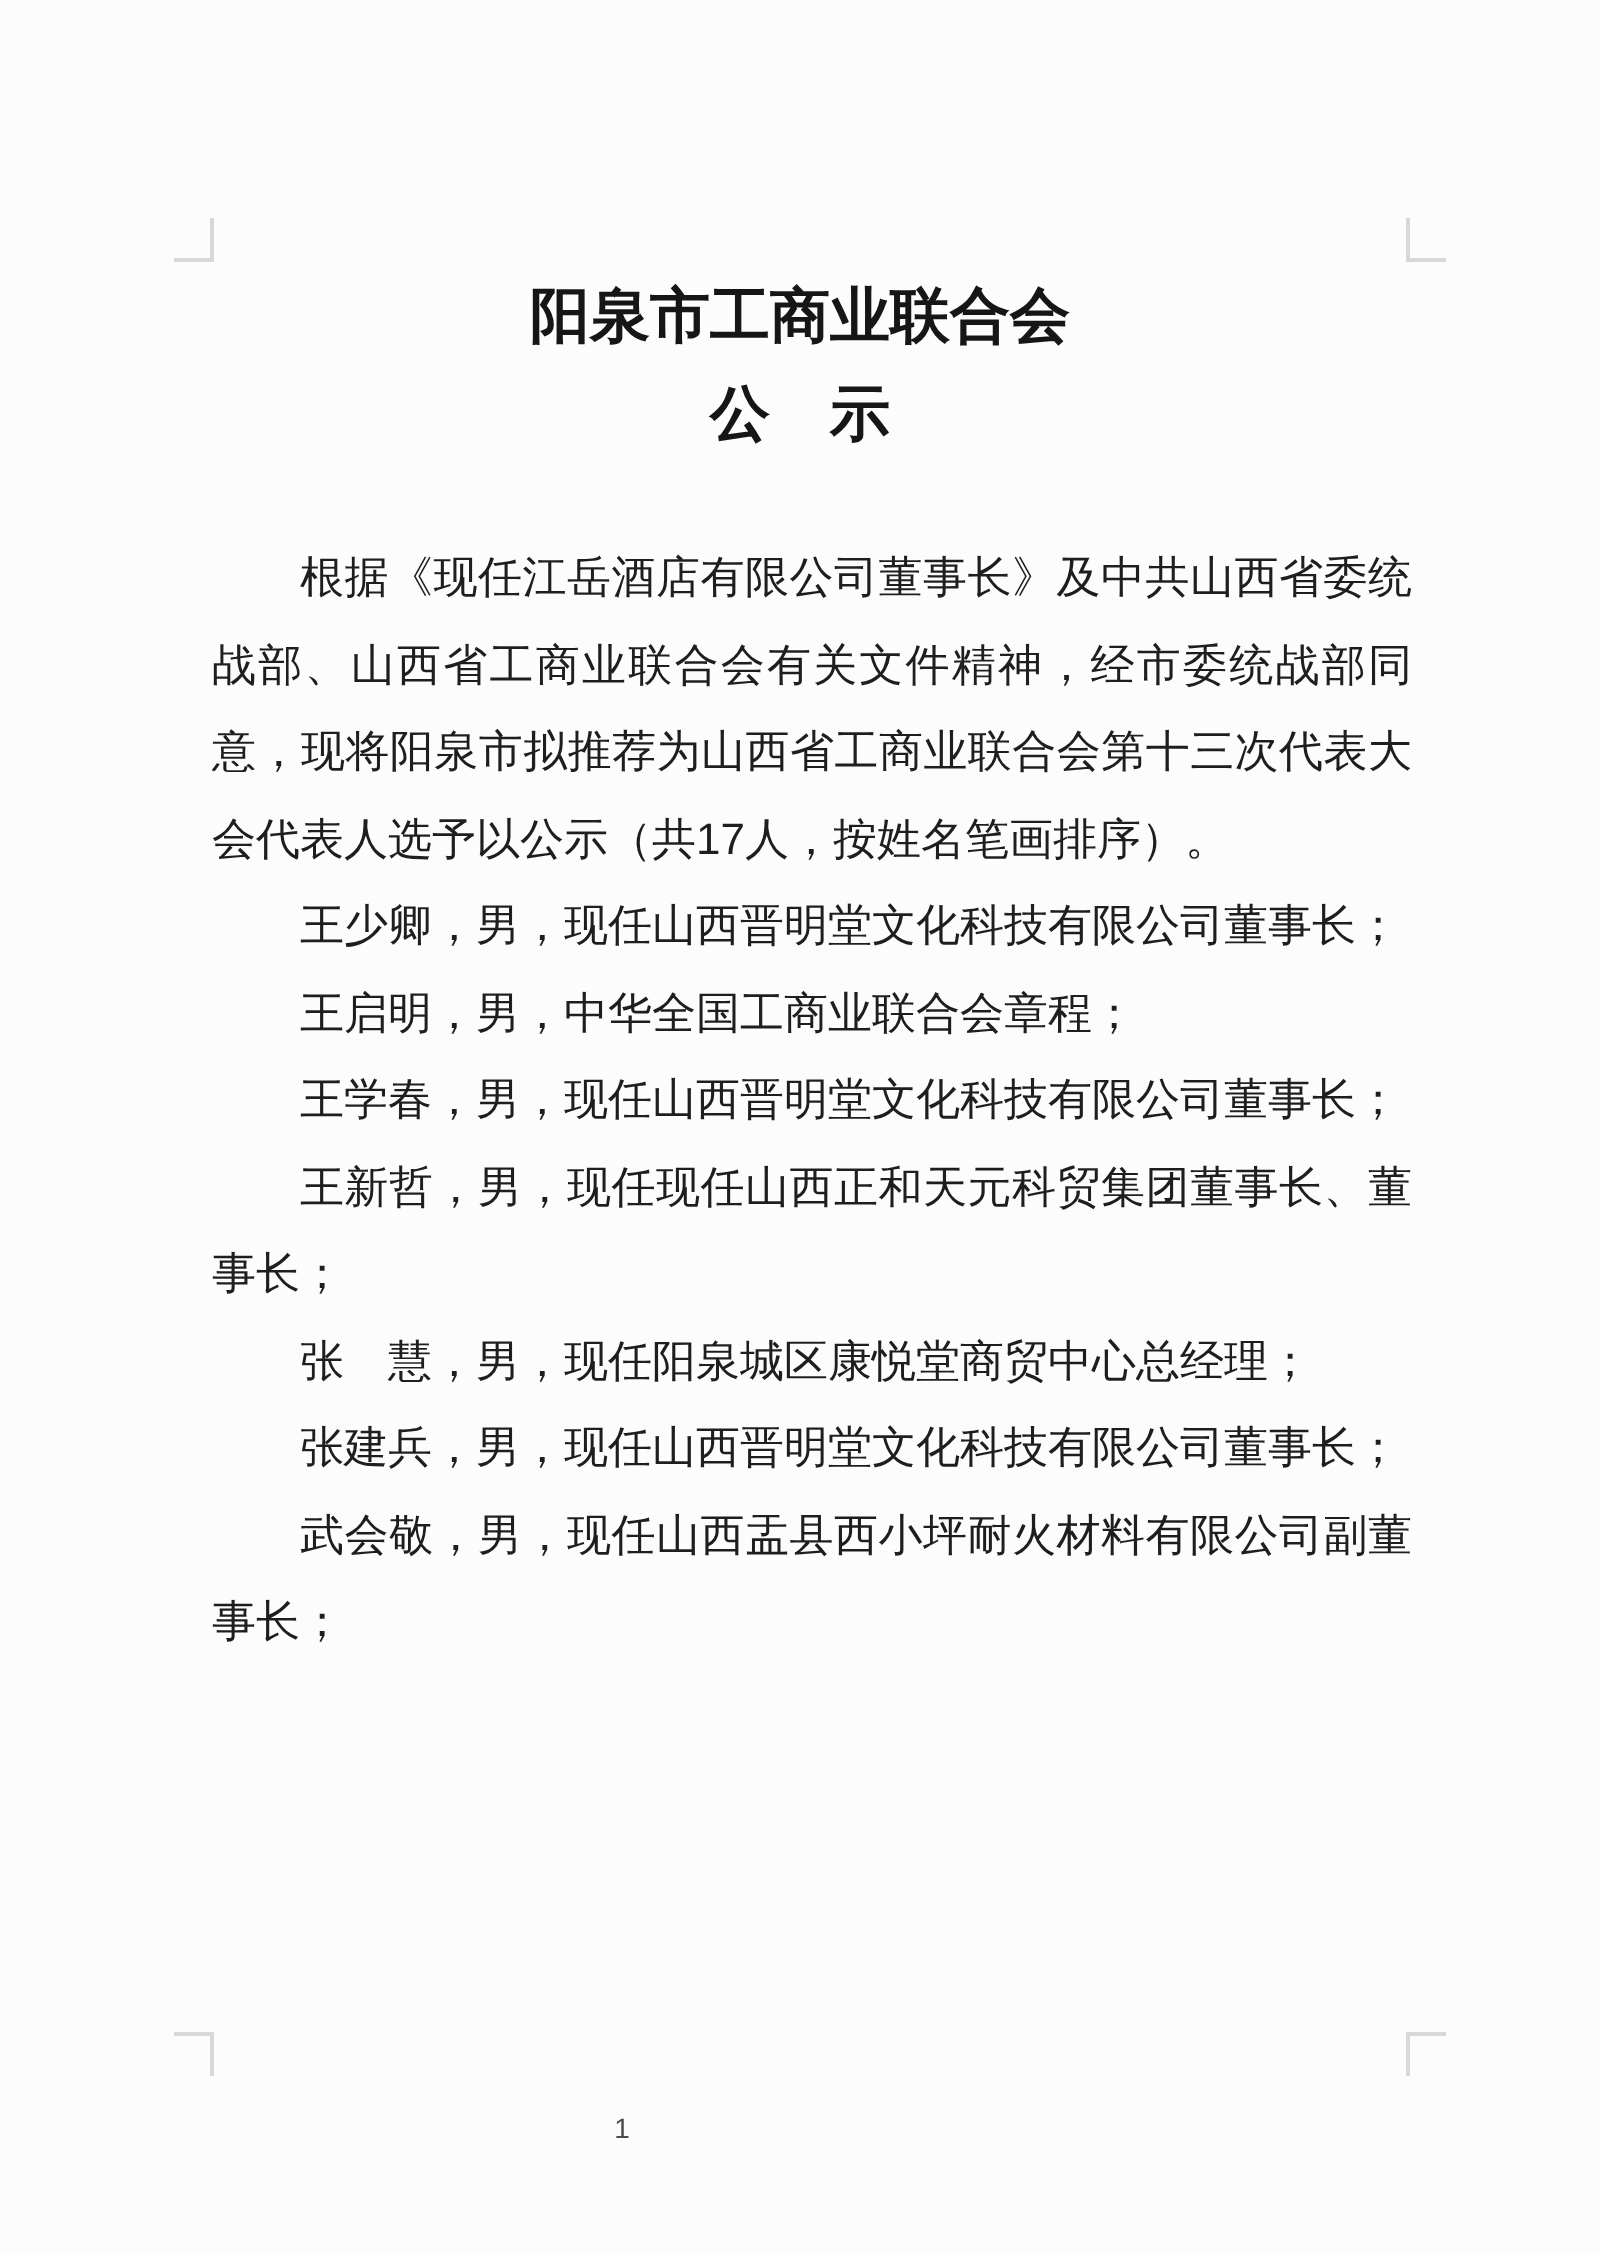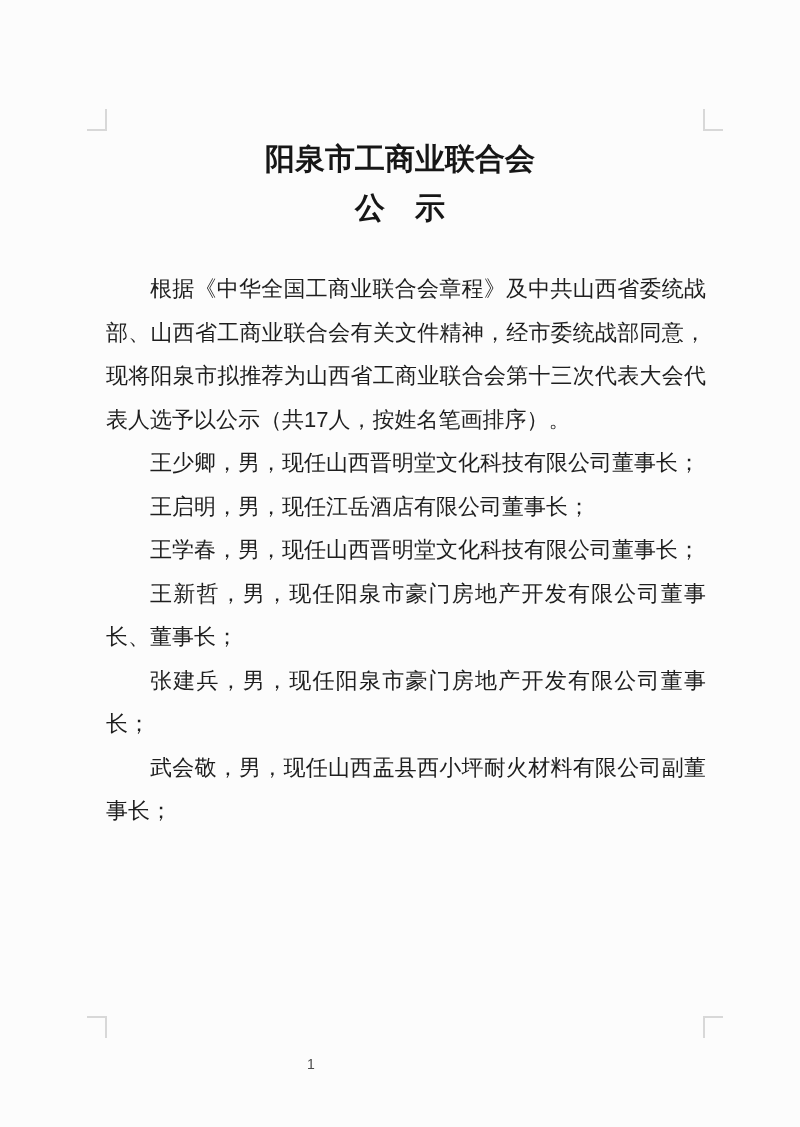--- a/index.html
+++ b/index.html
@@ -75,26 +75,27 @@
   <div class="crop-mark tr"></div>
   <div class="crop-mark bl"></div>
   <div class="crop-mark br"></div>
 
   <div class="doc-title">
     <div>阳泉市工商业联合会</div>
     <div>公　示</div>
   </div>
 
   <div class="doc-body">
-    <p class="para">根据《中华全国工商业联合会章程》及中共山西省委统战部、山西省工商业联合会有关文件精神，经市委统战部同意，现将阳泉市拟推荐为山西省工商业联合会第十三次代表大会代表人选予以公示（共17人，按姓名笔画排序）。</p>
+    <p class="para">根据《现任江岳酒店有限公司董事长》及中共山西省委统战部、山西省工商业联合会有关文件精神，经市委统战部同意，现将阳泉市拟推荐为山西省工商业联合会第十三次代表大会代表人选予以公示（共17人，按姓名笔画排序）。</p>
     <div id="entry-list">
         <p class="para">王少卿，男，现任山西晋明堂文化科技有限公司董事长；</p>
-        <p class="para">王启明，男，现任江岳酒店有限公司董事长；</p>
+        <p class="para">王启明，男，中华全国工商业联合会章程；</p>
         <p class="para">王学春，男，现任山西晋明堂文化科技有限公司董事长；</p>
-        <p class="para">王新哲，男，现任阳泉市豪门房地产开发有限公司董事长、董事长；</p>
-        <p class="para">张建兵，男，现任阳泉市豪门房地产开发有限公司董事长；</p>
+        <p class="para">王新哲，男，现任现任山西正和天元科贸集团董事长、董事长；</p>
+        <p class="para">张　慧，男，现任阳泉城区康悦堂商贸中心总经理；</p>
+        <p class="para">张建兵，男，现任山西晋明堂文化科技有限公司董事长；</p>
         <p class="para">武会敬，男，现任山西盂县西小坪耐火材料有限公司副董事长；</p>
       </div>
   </div>
 
   <div class="page-number">1</div>
 
 </div>
 
 </body></html>

